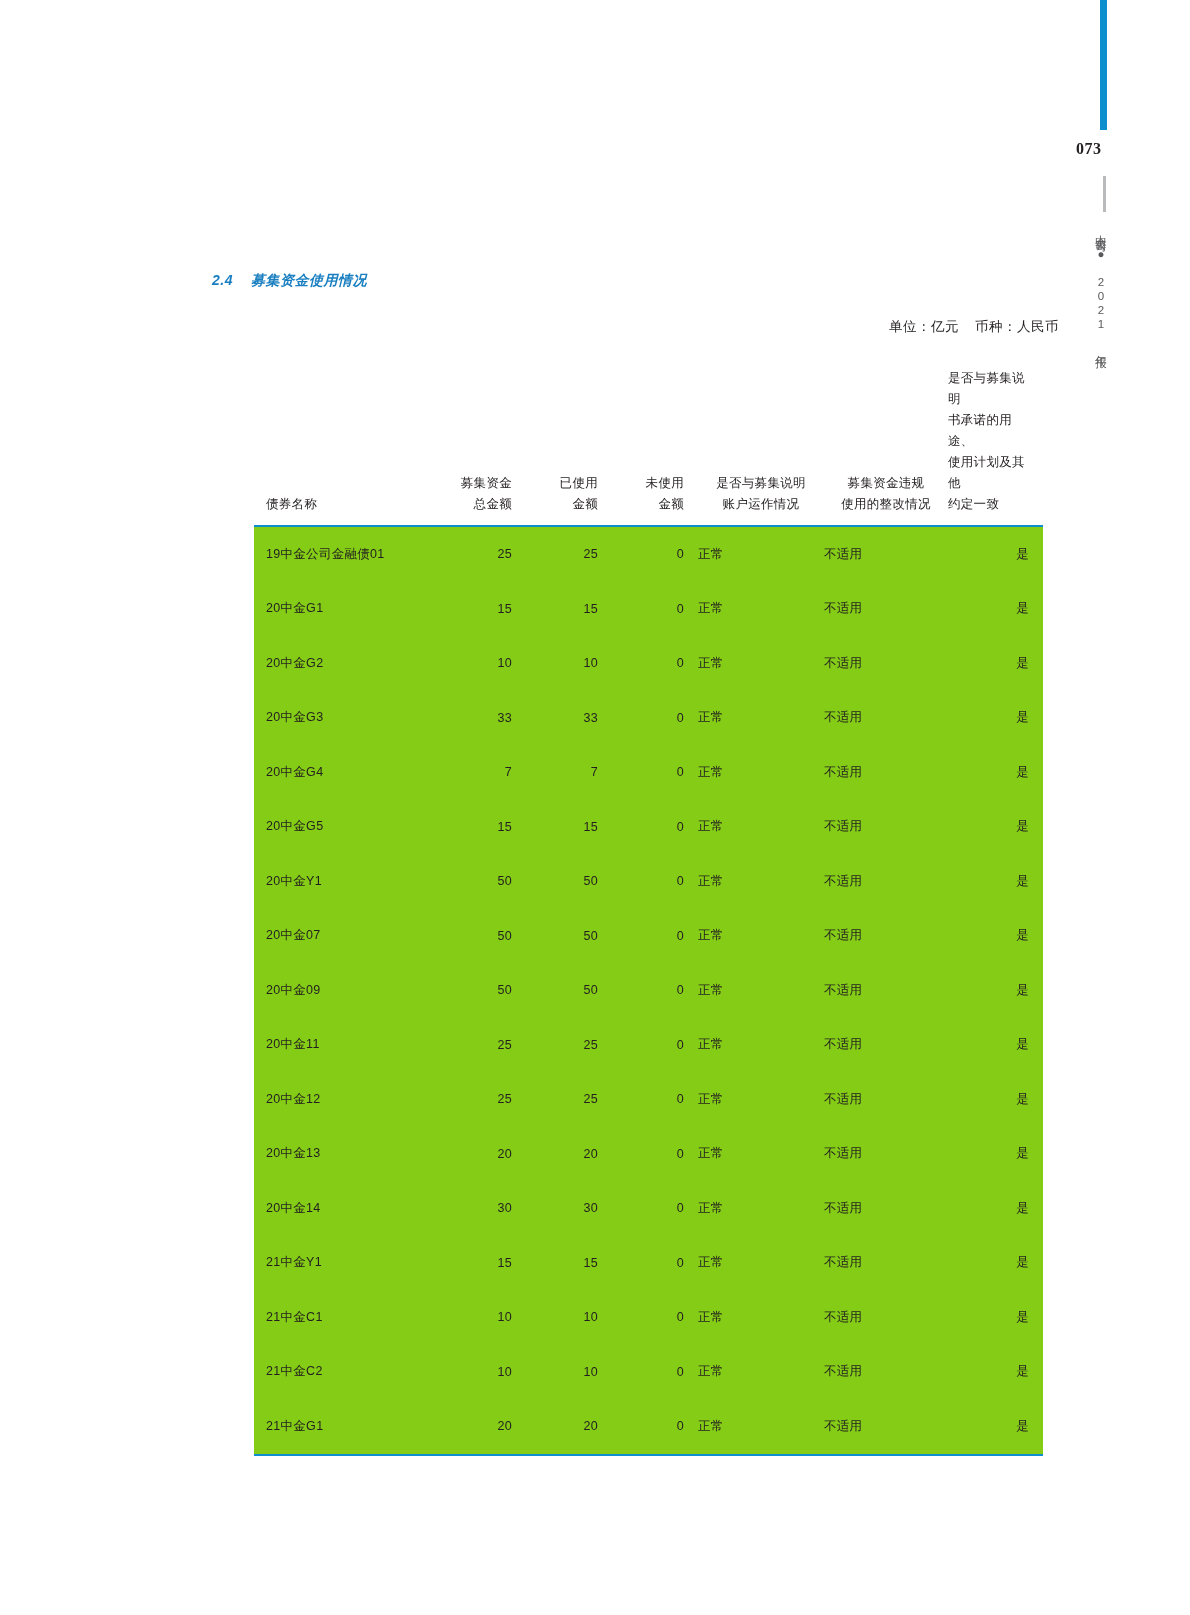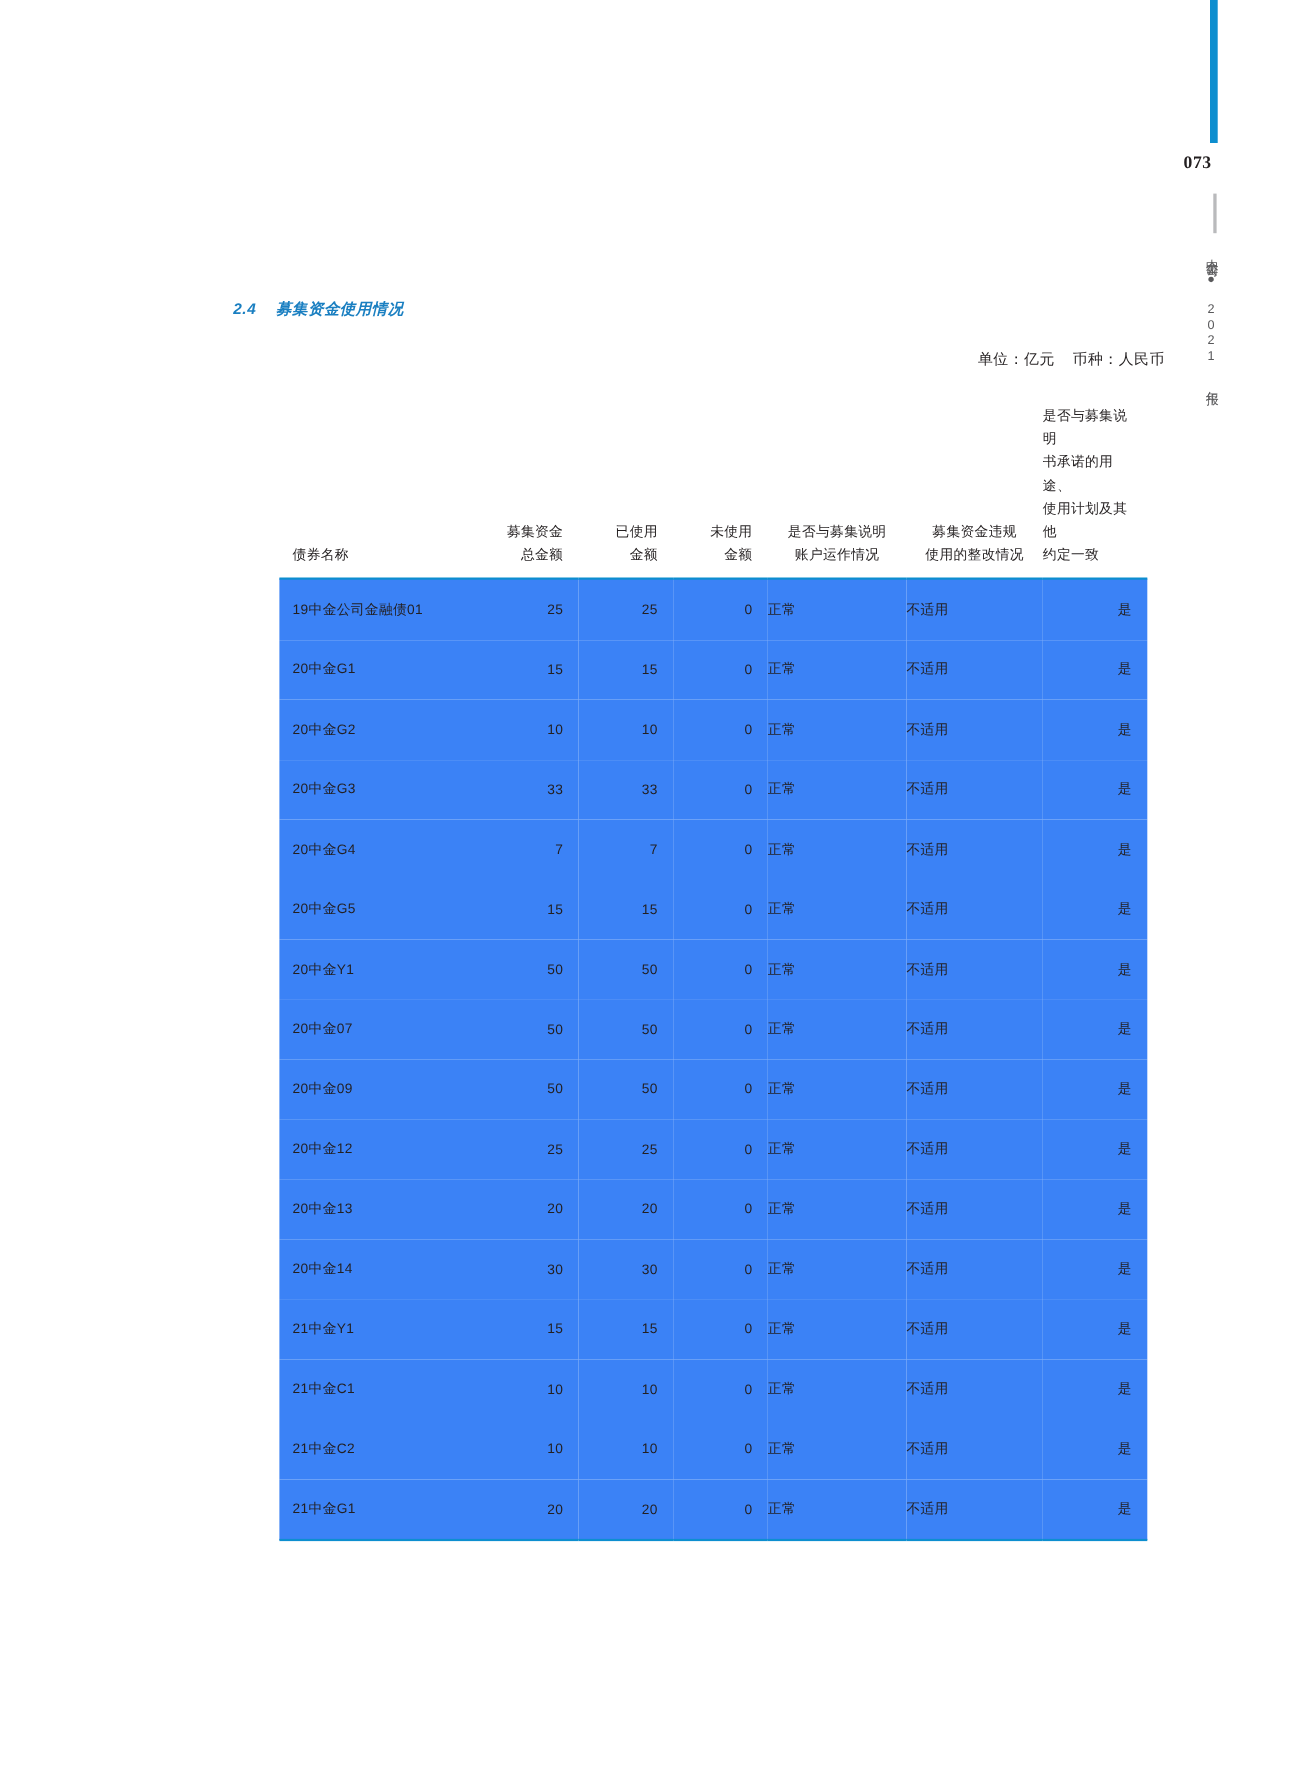--- a/index.html
+++ b/index.html
@@ -122,21 +122,21 @@
 
   thead tr th { border-bottom: 2.5px solid #0d8ecf; }
 
   tbody td {
     font-size: 12.5px;
     color: #231f20;
     height: 54.5px;
     padding: 0;
     letter-spacing: 0.3px;
   }
-  tbody tr { background: #3b82f6; }
+  tbody tr { background: #84cc16; }
   tbody td.c-name { text-align: left; padding-left: 12px; }
   tbody td.c-num  { text-align: right; padding-right: 14px; }
   tbody td.c-mid  { text-align: left; }
   tbody td.c-last { text-align: right; padding-right: 14px; }
   tbody tr:last-child td { border-bottom: 2.5px solid #0d8ecf; }
 
   col.w-name { width: 176px; }
   col.w-n1   { width: 96px; }
   col.w-n2   { width: 86px; }
   col.w-n3   { width: 86px; }
@@ -284,20 +284,29 @@
         <tr>
           <td class="c-name">20中金09</td>
           <td class="c-num">50</td>
           <td class="c-num">50</td>
           <td class="c-num">0</td>
           <td class="c-mid">正常</td>
           <td class="c-mid">不适用</td>
           <td class="c-last">是</td>
         </tr>
         <tr>
+          <td class="c-name">20中金11</td>
+          <td class="c-num">25</td>
+          <td class="c-num">25</td>
+          <td class="c-num">0</td>
+          <td class="c-mid">正常</td>
+          <td class="c-mid">不适用</td>
+          <td class="c-last">是</td>
+        </tr>
+        <tr>
           <td class="c-name">20中金12</td>
           <td class="c-num">25</td>
           <td class="c-num">25</td>
           <td class="c-num">0</td>
           <td class="c-mid">正常</td>
           <td class="c-mid">不适用</td>
           <td class="c-last">是</td>
         </tr>
         <tr>
           <td class="c-name">20中金13</td>

